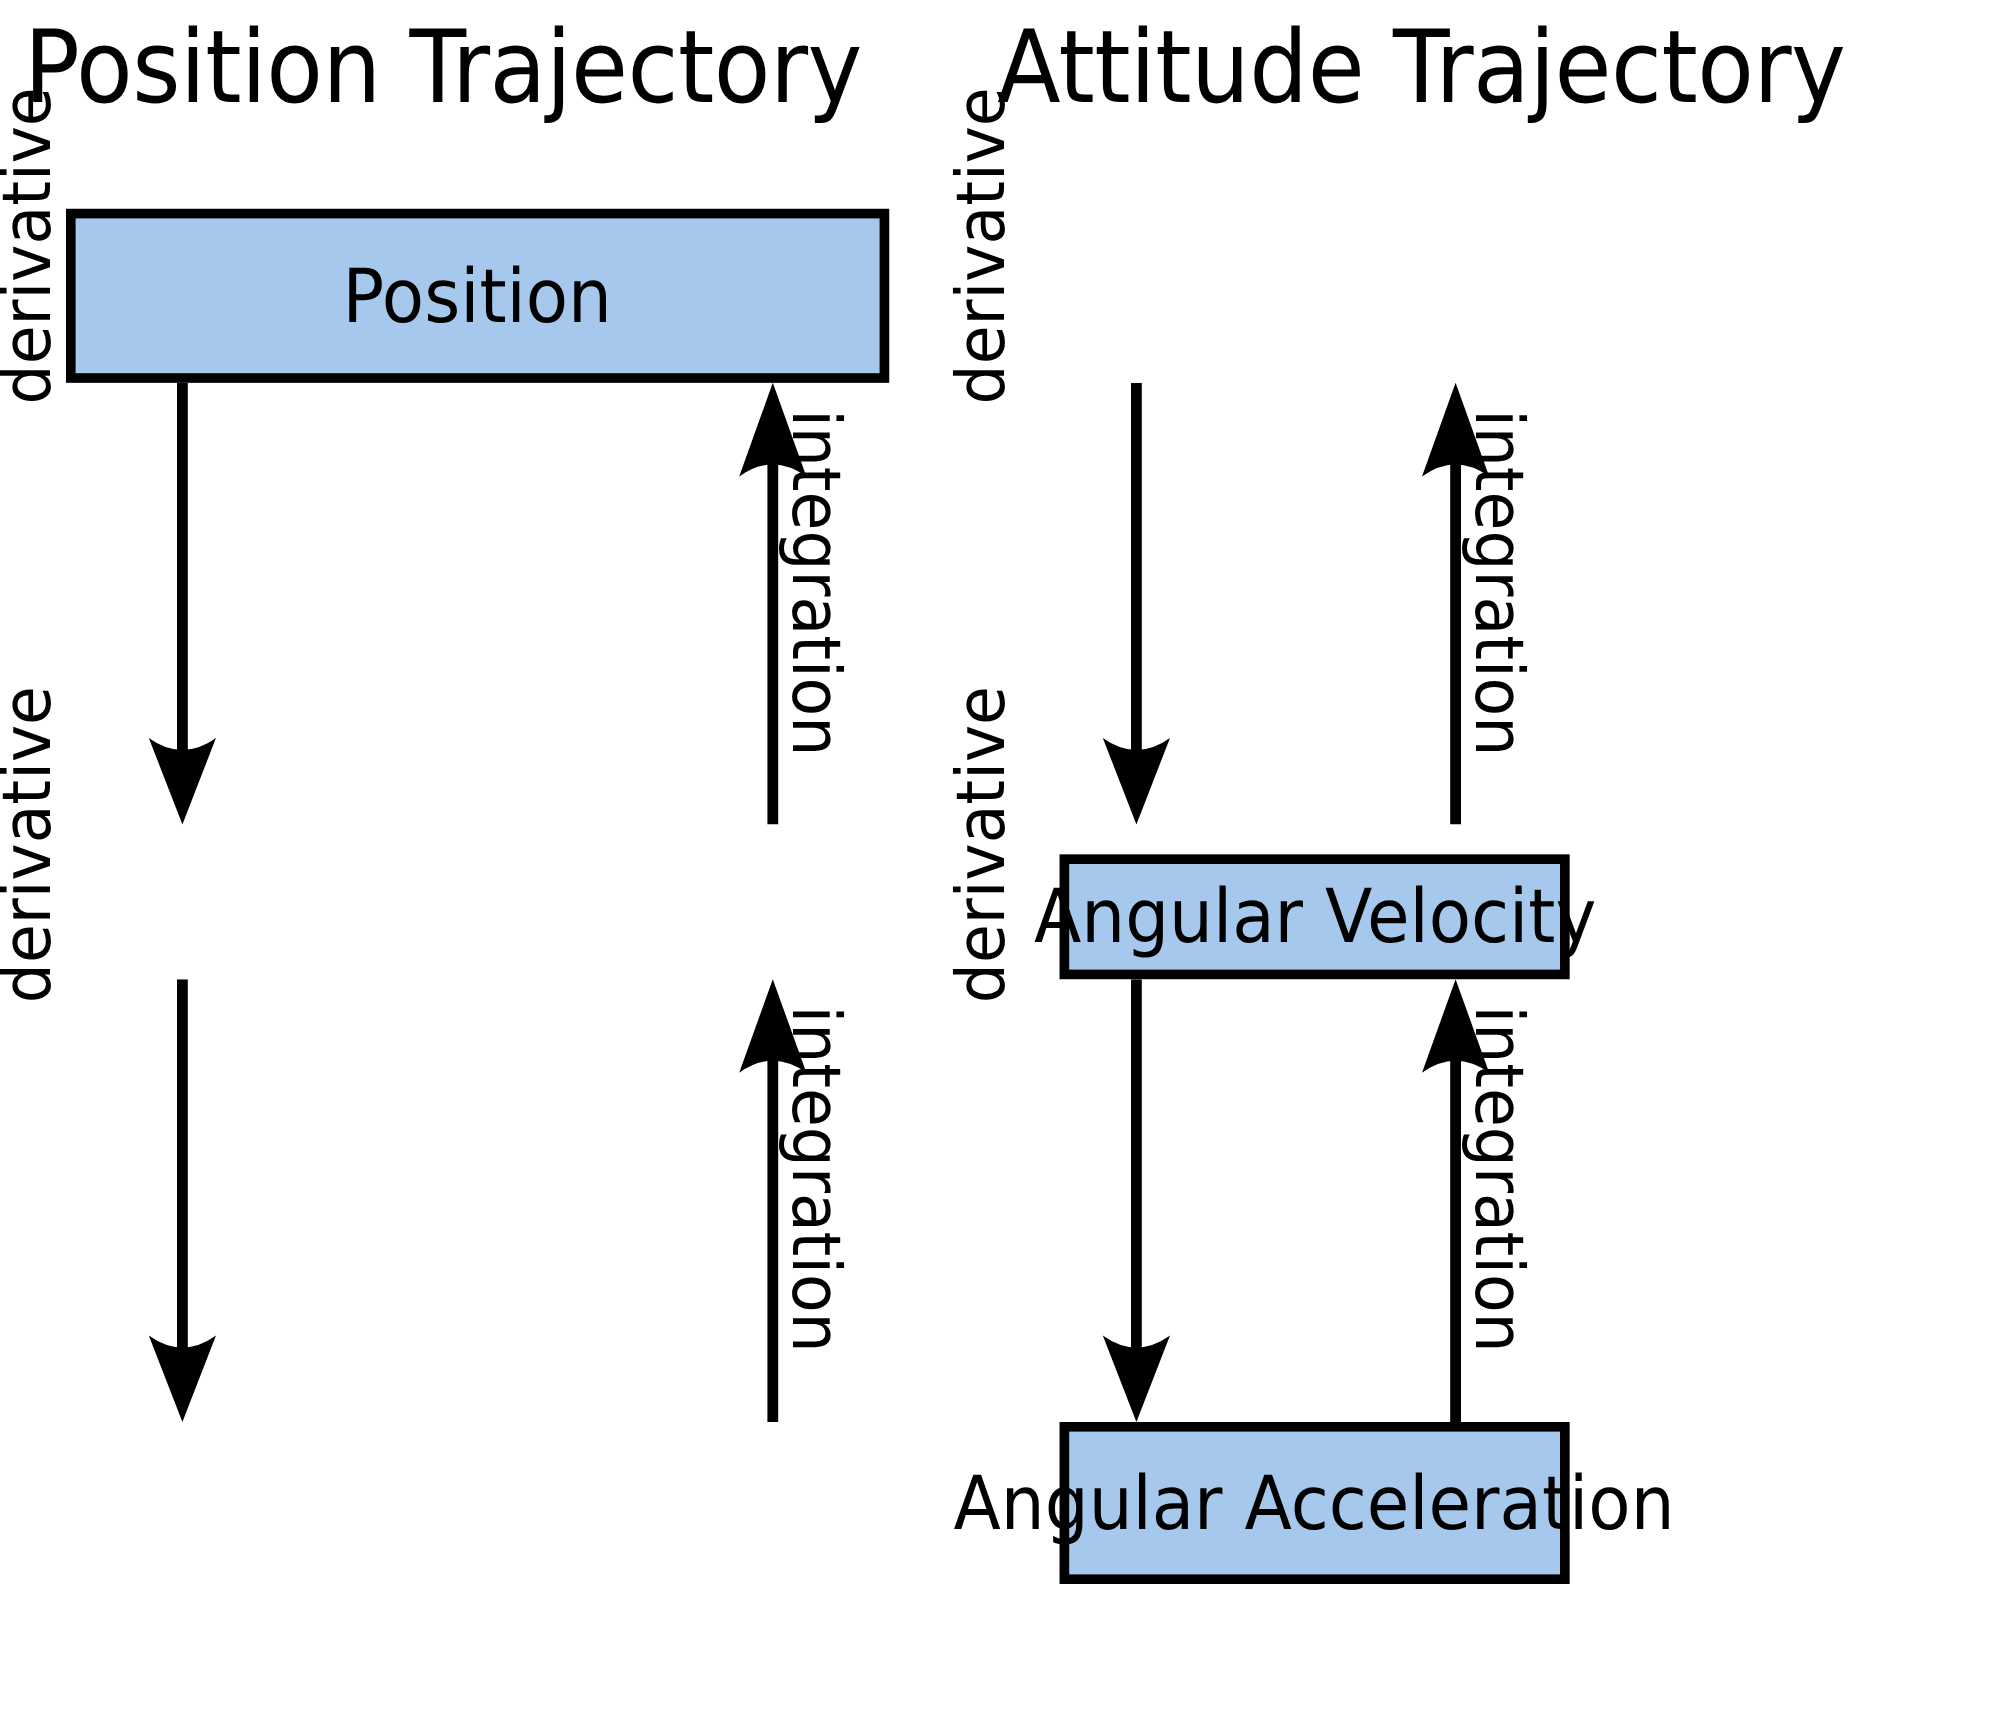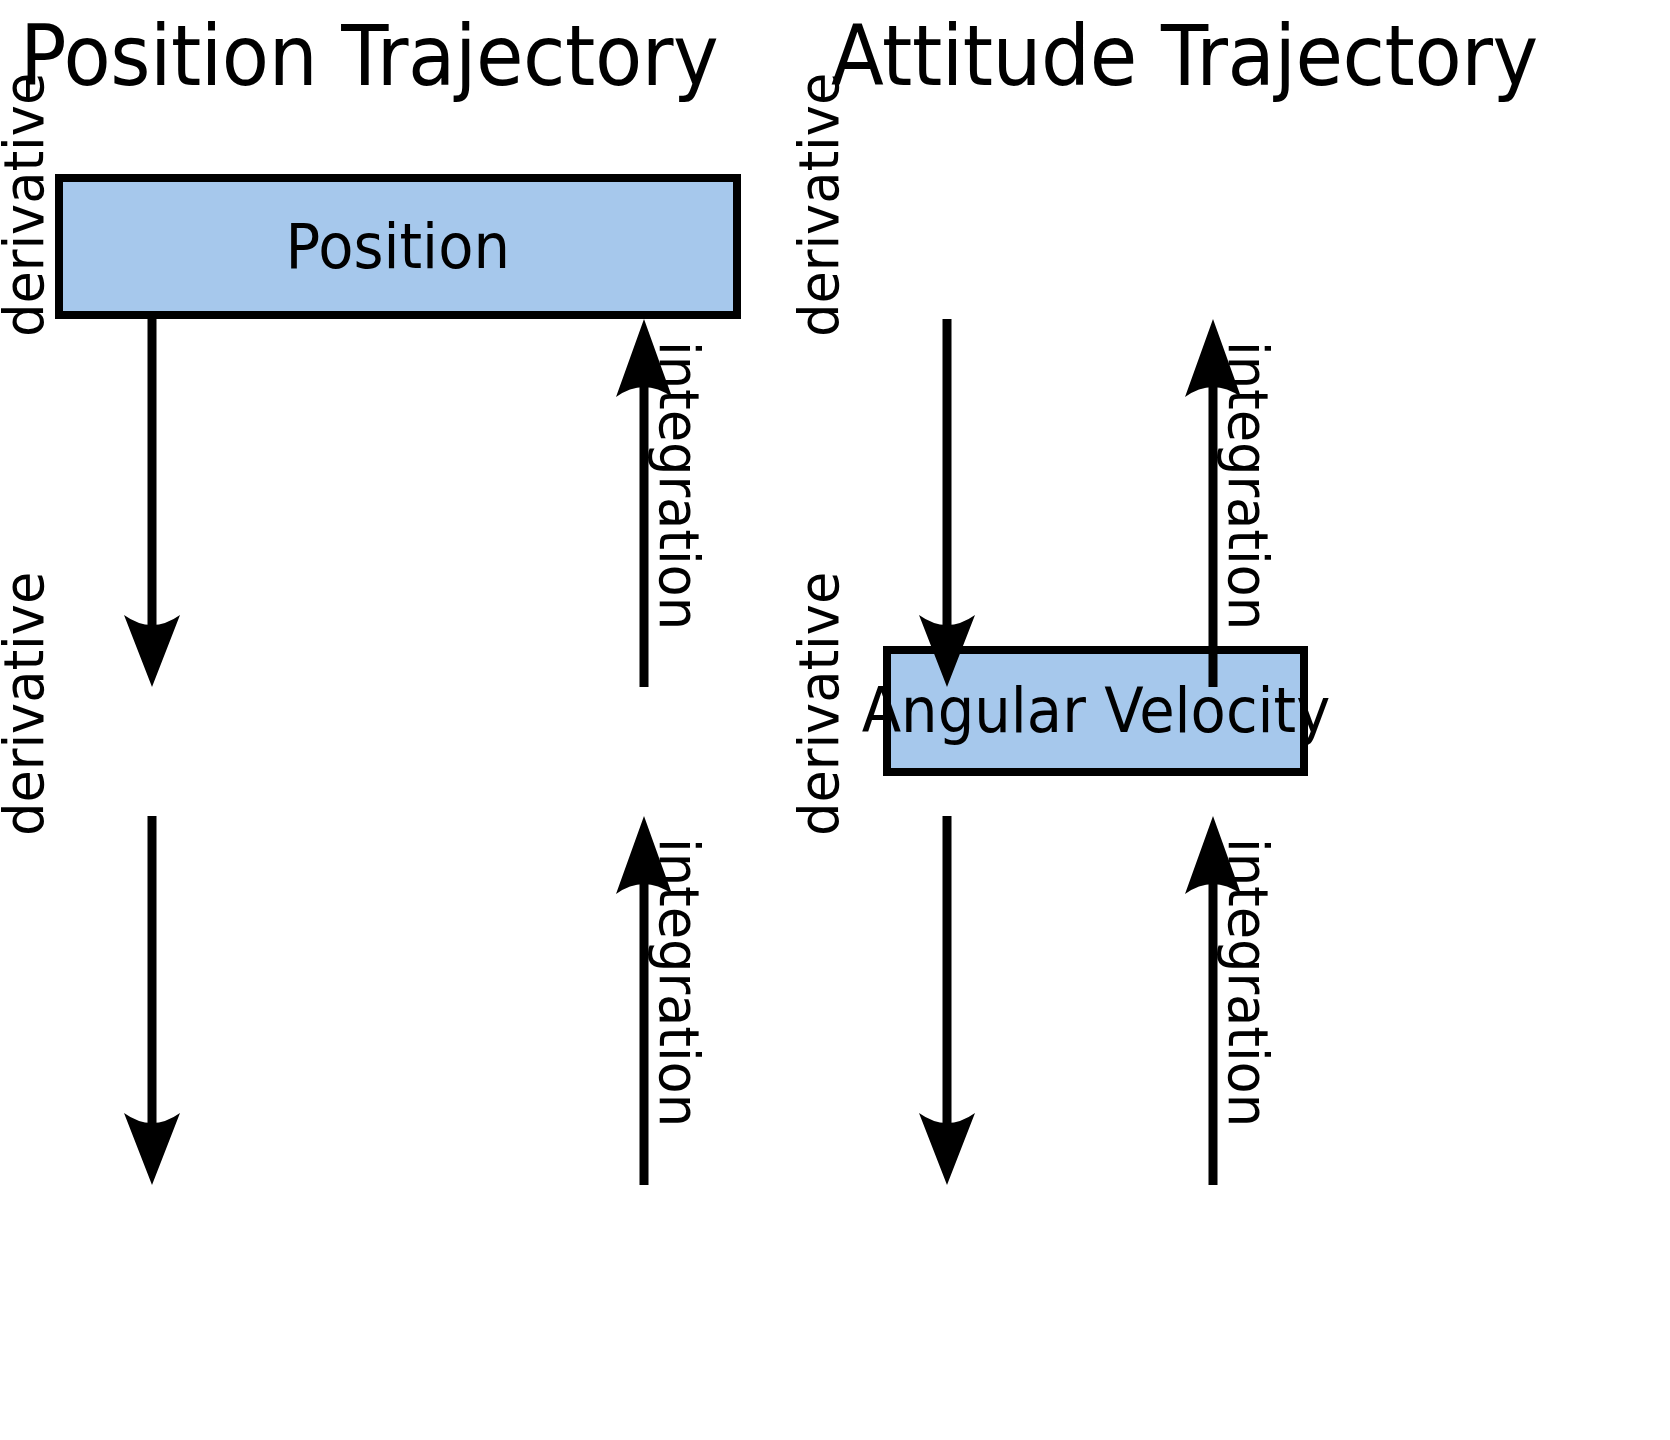--- a/index.html
+++ b/index.html
@@ -60,21 +60,21 @@
 
   
   #panel-position .node-box { left: 55px; width: 686px; }
   #box-position     { top: 174px;  height: 145px; }
   #box-velocity     { top: 686px;  height: 130px; }
   #box-acceleration { top: 1185px; height: 135px; }
 
   
   #panel-attitude .node-box { left: 68px; width: 425px; }
   #box-orientation        { top: 174px;  height: 145px; }
-  #box-angular-velocity   { top: 646px;  height: 130px; }
+  #box-angular-velocity   { top: 712px;  height: 104px; }
   #box-angular-accel      { top: 1185px; height: 135px; }
 
   
   .arrow {
     position: absolute;
     width: 92px;
   }
   .arrow svg { display: block; width: 100%; height: 100%; }
 
   .edge-label {
@@ -140,20 +140,23 @@
 
   <div class="panel" id="panel-attitude">
 
     <div class="panel-title">Attitude Trajectory</div>
 
 
     <div class="node-box" id="box-angular-velocity">
       <span class="node-label">Angular Velocity</span>
     </div>
 
+    <div class="node-box" id="box-angular-accel">
+      <span class="node-label">Angular Acceleration</span>
+    </div>
 
     <div class="arrow" style="left:86px; top:319px; height:368px;">
       <svg viewBox="0 0 92 368" preserveAspectRatio="none">
         <path d="M46 0 L46 320" stroke="#000" stroke-width="9" fill="none"></path>
         <path d="M46 368 L18 296 Q46 316 74 296 Z" fill="#000"></path>
       </svg>
     </div>
     <div class="edge-label up" style="left:32px; top:337px;">derivative</div>
 
     <div class="arrow" style="left:352px; top:319px; height:368px;">

